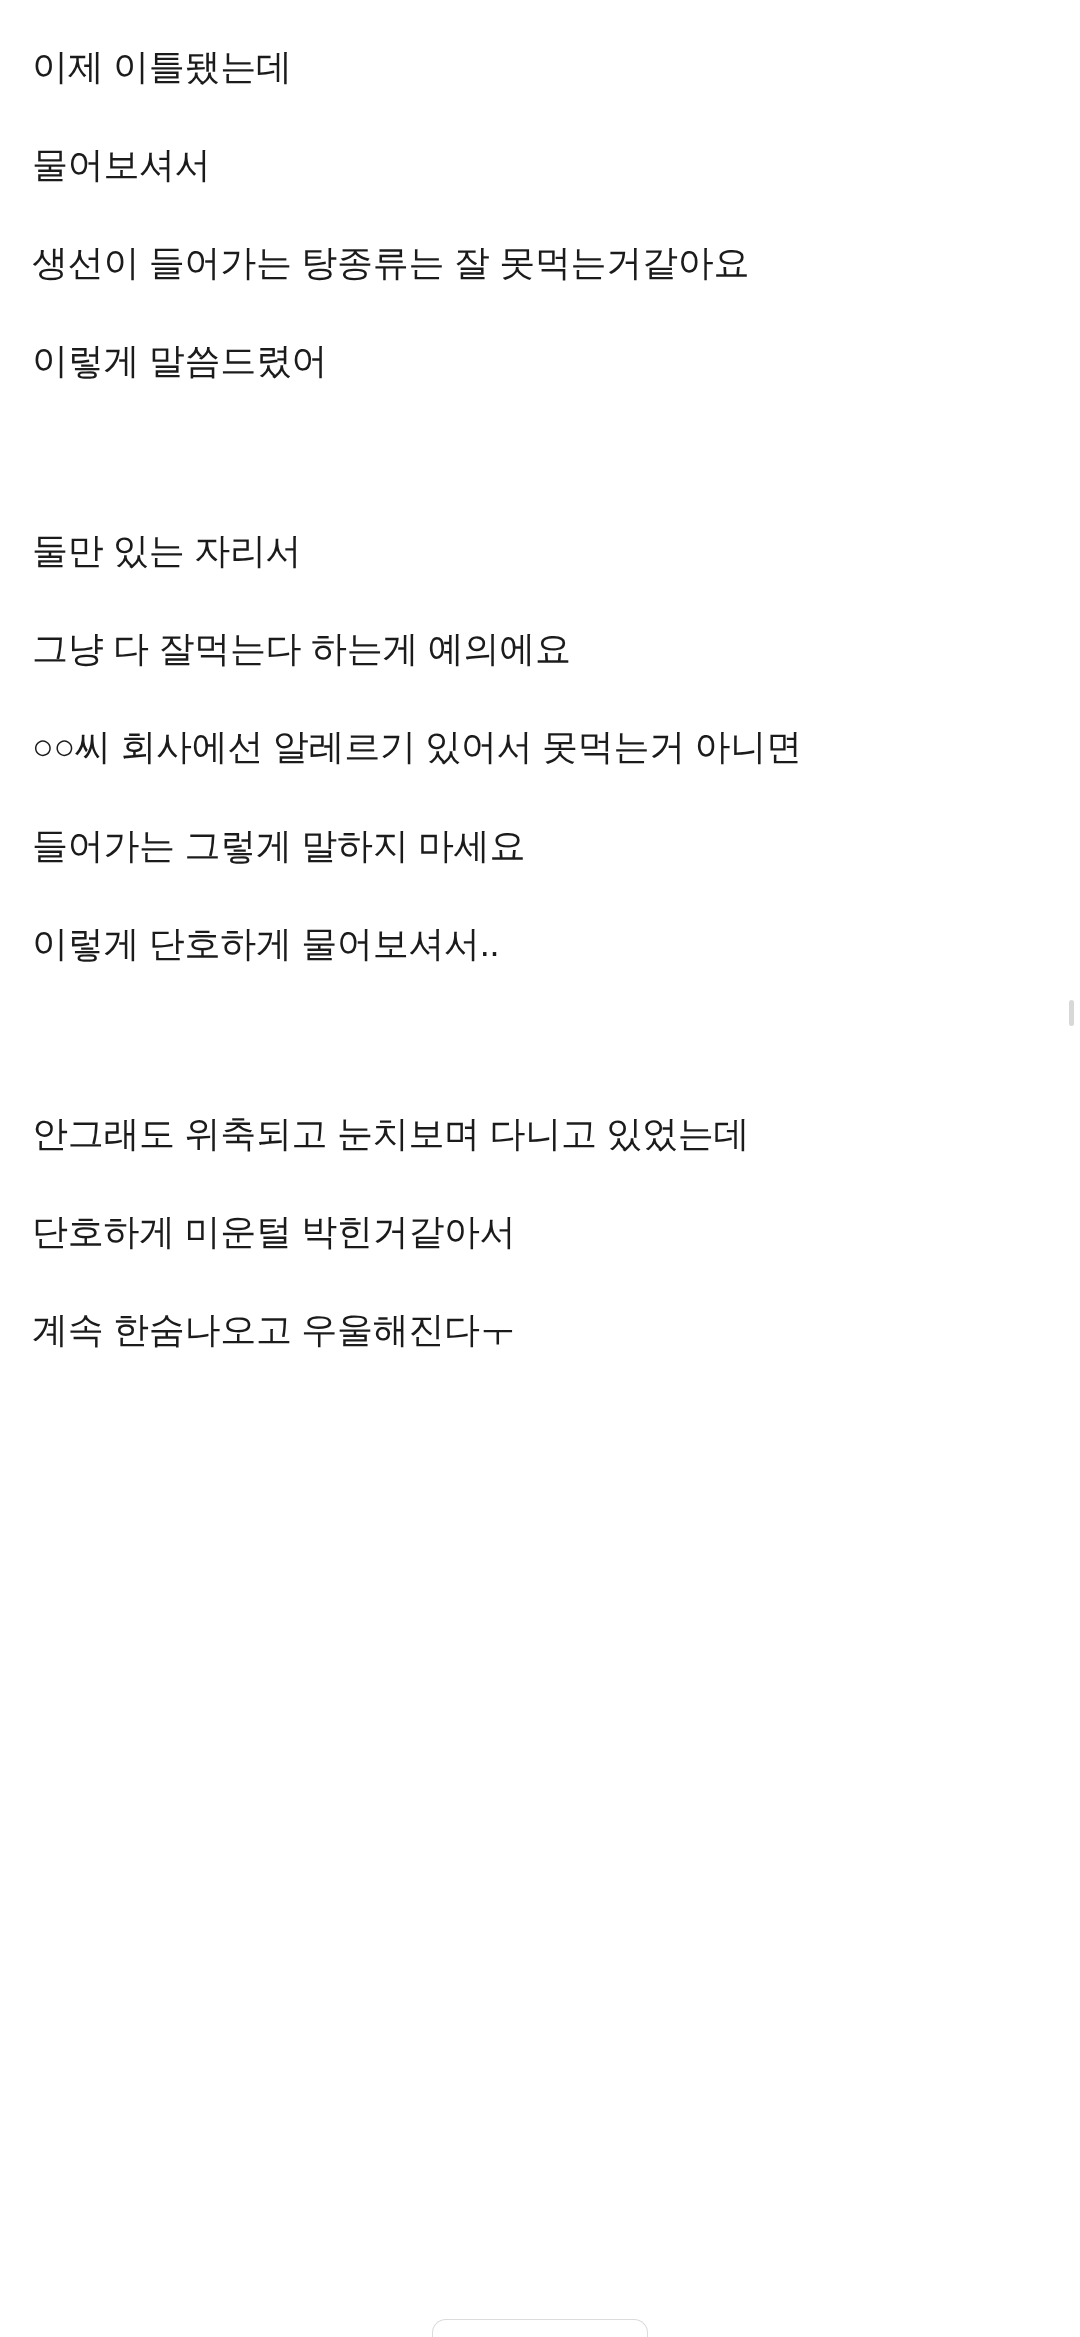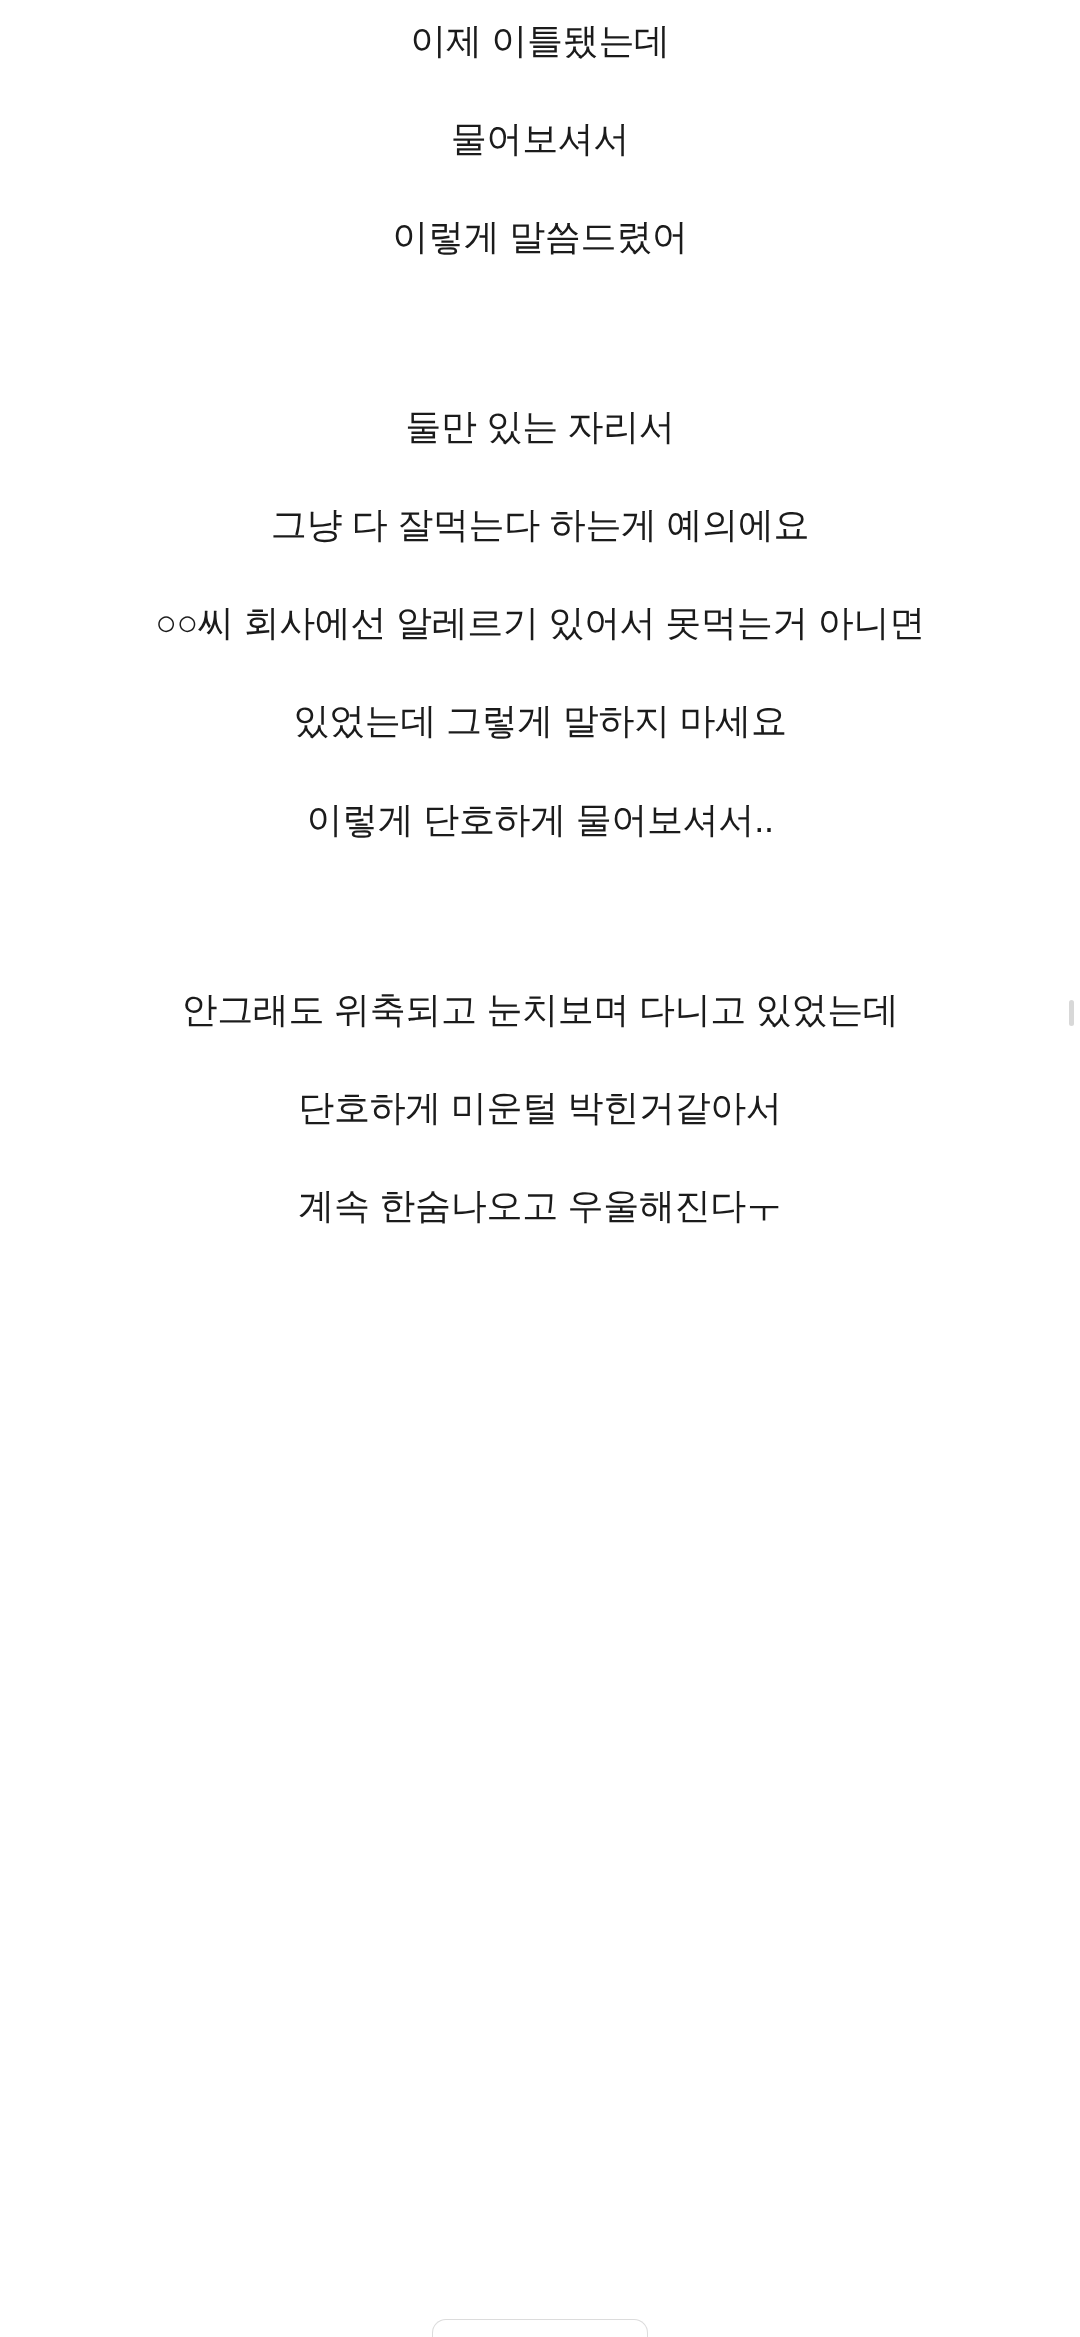--- a/index.html
+++ b/index.html
@@ -11,22 +11,21 @@
     width: 1080px;
     min-height: 2337px;
     font-family: "Liberation Sans", "DejaVu Sans", sans-serif;
     color: #1c1c1c;
     position: relative;
     overflow: hidden;
   }
   .post {
     box-sizing: border-box;
     width: 1080px;
-    padding: 18px 32px 0 32px;
-    text-align: center;
+    padding: 44px 32px 0 32px;
   }
   .line {
     font-size: 36px;
     line-height: 1.28;
     letter-spacing: -0.3px;
     color: #1b1b1b;
     margin: 0 0 52px 0;
     white-space: pre-wrap;
     word-break: break-word;
   }
@@ -56,26 +55,27 @@
     background: #ffffff;
     box-sizing: border-box;
   }
 </style>
 </head>
 <body>
 
 <div class="post" id="post-body">
     <p class="line">이제 이틀됐는데</p>
     <p class="line">물어보셔서</p>
+    <p class="line">생선이 들어가는 탕종류는 잘 못먹는거같아요</p>
     <p class="line">이렇게 말씀드렸어</p>
     <div class="gap-block"></div>
     <p class="line">둘만 있는 자리서</p>
     <p class="line">그냥 다 잘먹는다 하는게 예의에요</p>
     <p class="line">○○씨 회사에선 알레르기 있어서 못먹는거 아니면</p>
-    <p class="line">있었는데 그렇게 말하지 마세요</p>
+    <p class="line">들어가는 그렇게 말하지 마세요</p>
     <p class="line">이렇게 단호하게 물어보셔서..</p>
     <div class="gap-block"></div>
     <p class="line">안그래도 위축되고 눈치보며 다니고 있었는데</p>
     <p class="line">단호하게 미운털 박힌거같아서</p>
     <p class="line">계속 한숨나오고 우울해진다ㅜ</p>
   </div>
 
 <div class="scroll-indicator"></div>
 <div class="bottom-sheet-handle"></div>
 

